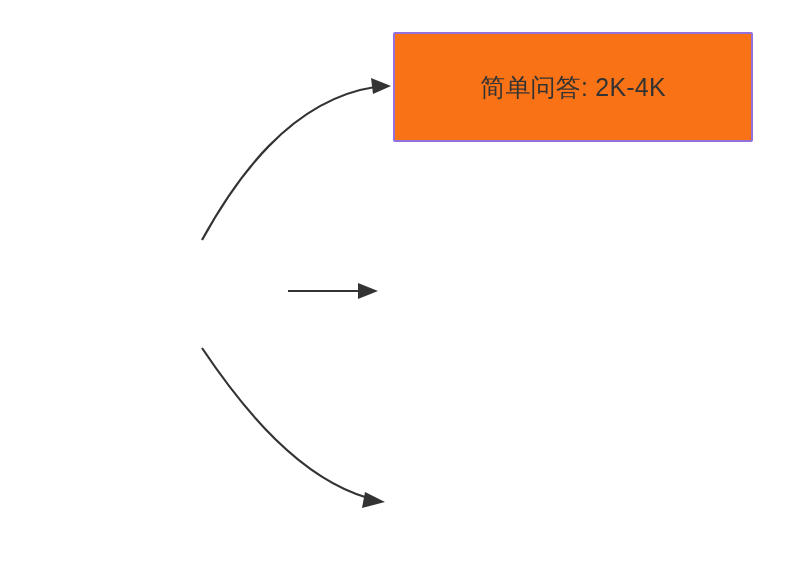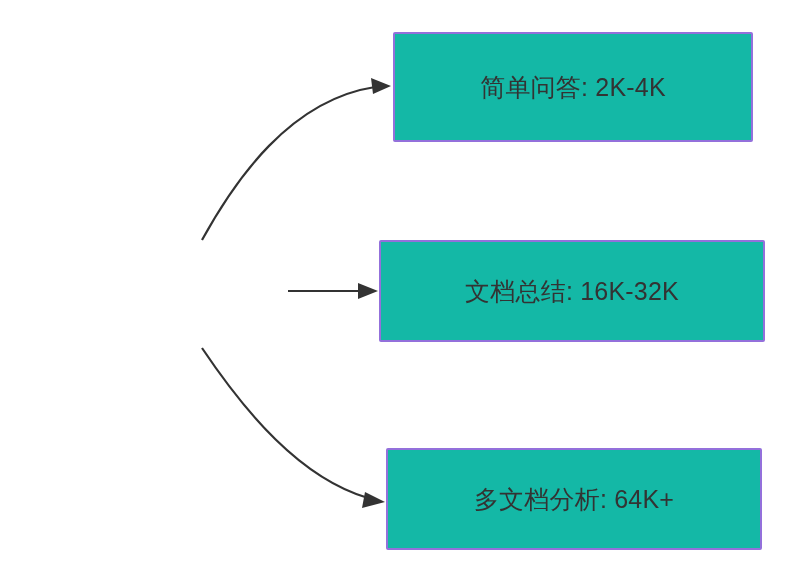--- a/index.html
+++ b/index.html
@@ -11,21 +11,21 @@
     position: relative;
     width: 787px;
     height: 572px;
     background: #ffffff;
     overflow: hidden;
     font-family: "Liberation Sans", "DejaVu Sans", sans-serif;
   }
   .node {
     position: absolute;
     box-sizing: border-box;
-    background: #14b8a6;
+    background: #f97316;
     border: 2px solid #9370db;
     border-radius: 2px;
     display: flex;
     align-items: center;
     justify-content: center;
     color: #333333;
     font-size: 25px;
     line-height: 1.2;
     letter-spacing: 0.2px;
     white-space: nowrap;
@@ -74,21 +74,15 @@
       <path class="edge-path" d="M 202 348 C 245 412, 300 478, 368 498"></path>
       <polygon class="edge-head" points="385,502 365,492 362,508"></polygon>
     </g>
   </svg>
 
 
   <div class="node" id="node-qa">
     <span>简单问答: 2K-4K</span>
   </div>
 
-  <div class="node" id="node-sum">
-    <span>文档总结: 16K-32K</span>
-  </div>
 
-  <div class="node" id="node-multi">
-    <span>多文档分析: 64K+</span>
-  </div>
 
 </div>
 
 </body></html>

